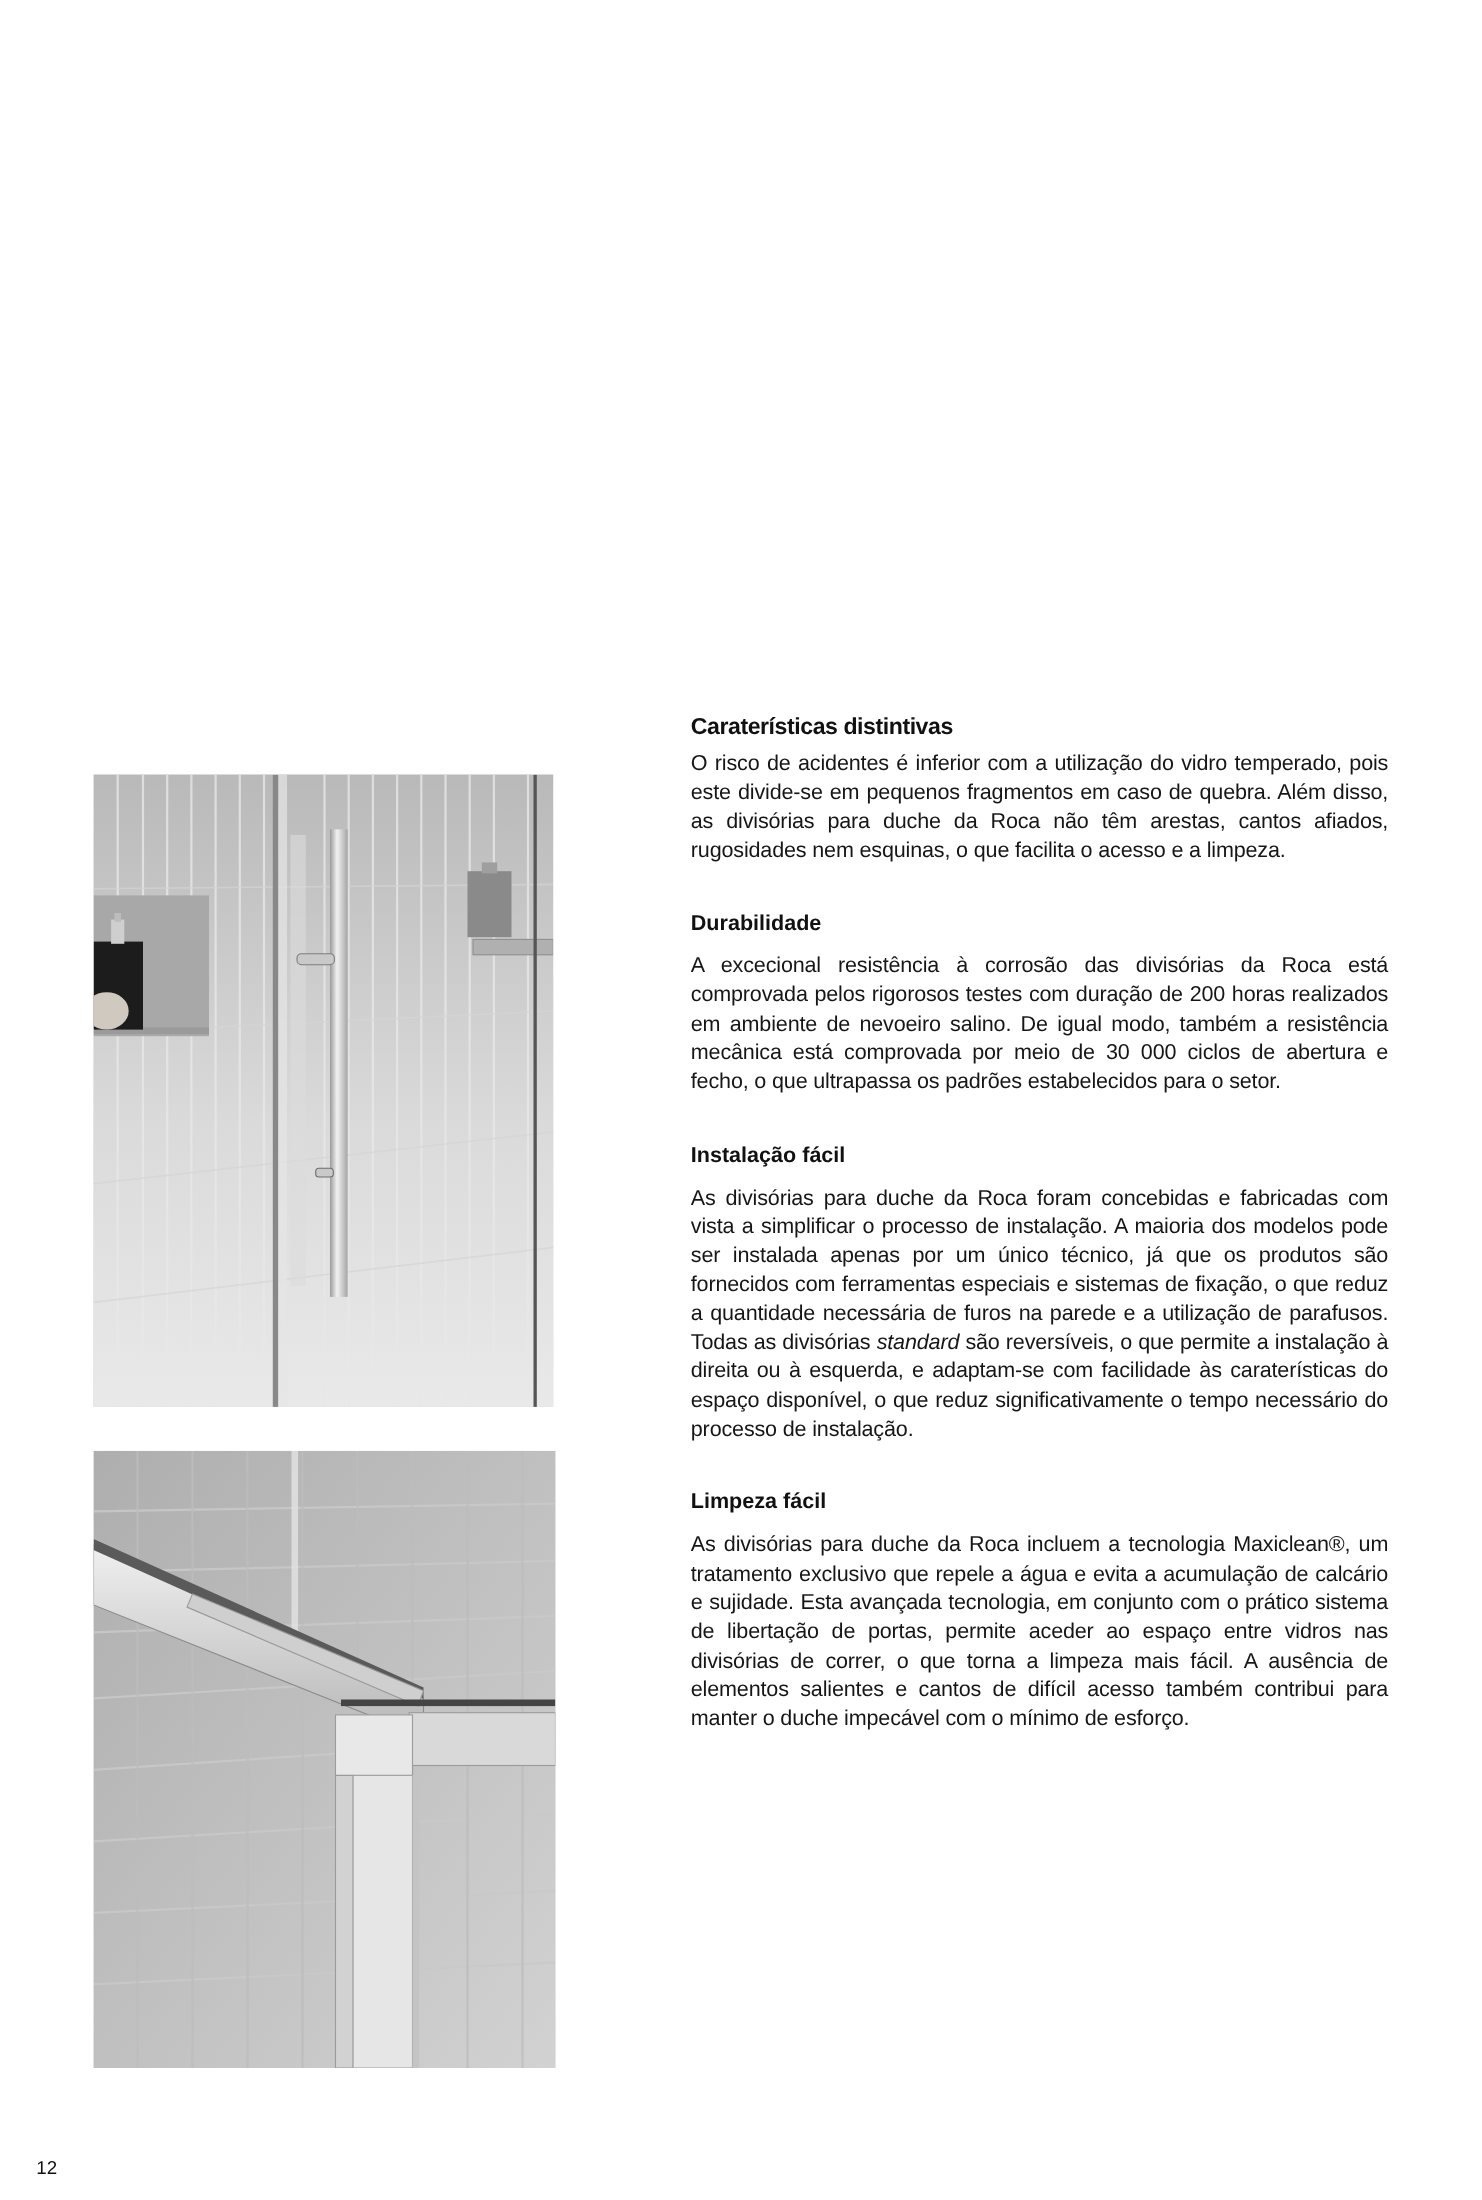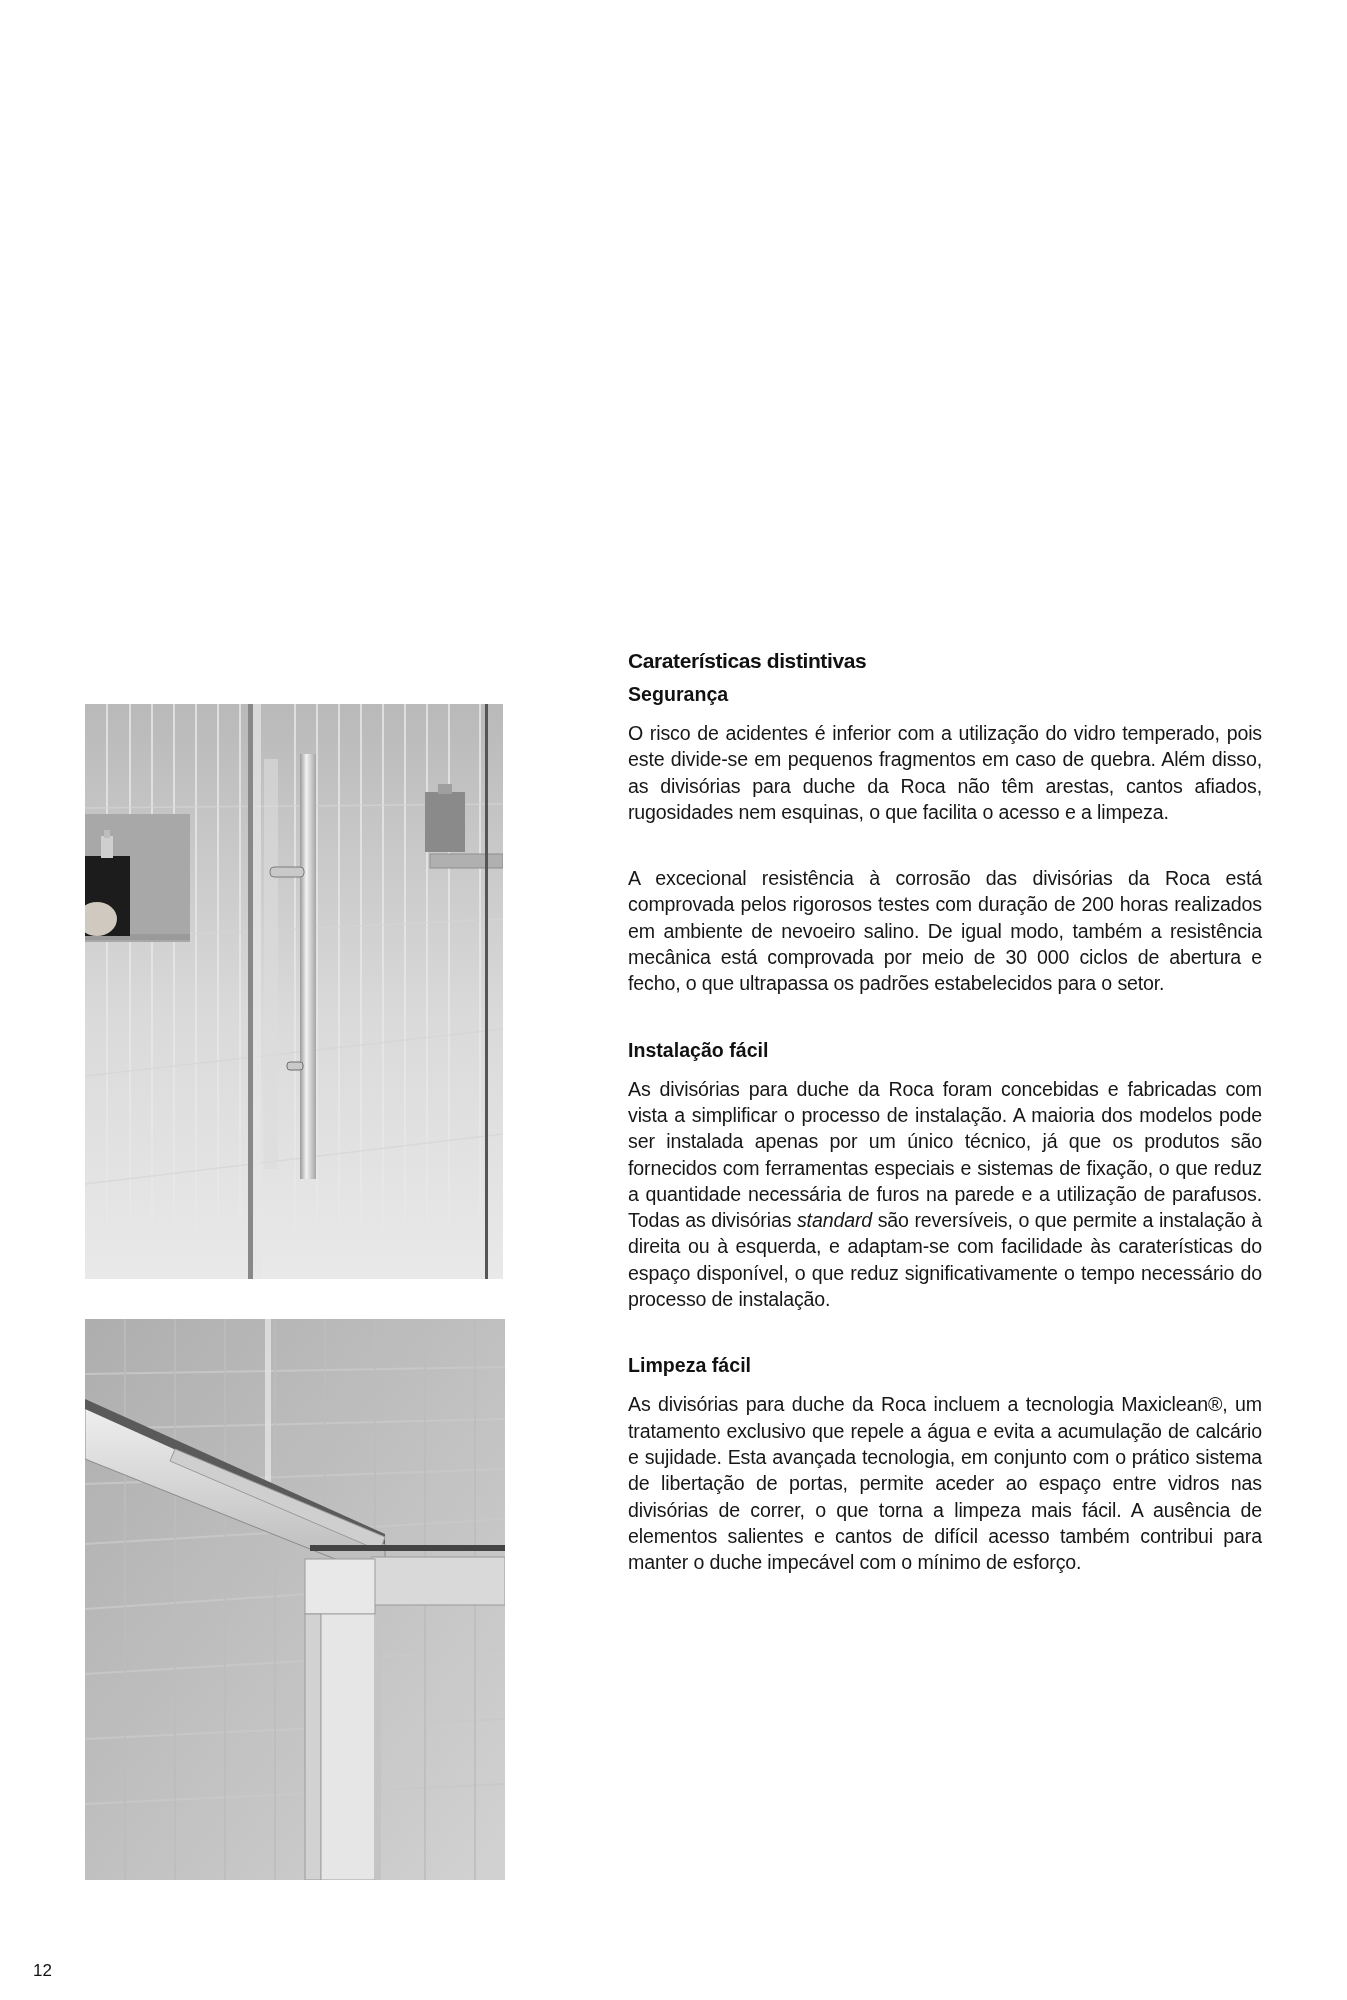--- a/index.html
+++ b/index.html
@@ -153,25 +153,25 @@
     <rect x="220" y="295" width="16" height="266" fill="#d2d2d2" stroke="#9b9b9b"></rect>
     <rect x="236" y="295" width="54" height="266" fill="#e6e6e6" stroke="#a3a3a3"></rect>
     <rect x="290" y="295" width="6" height="266" fill="#c4c4c4"></rect>
   </svg>
 </div>
 
 <div class="text-col">
   <h1 class="page-title">Caraterísticas distintivas</h1>
 
   <div class="section">
-    <h2 class="section-title">Segurança</h2>
     <p class="para">O risco de acidentes é inferior com a utilização do vidro temperado, pois este divide-se em pequenos fragmentos em caso de quebra. Além disso, as divisórias para duche da Roca não têm arestas, cantos afiados, rugosidades nem esquinas, o que facilita o acesso e a limpeza.</p>
   </div>
 
   <div class="section">
+    <h2 class="section-title">Durabilidade</h2>
     <p class="para">A excecional resistência à corrosão das divisórias da Roca está comprovada pelos rigorosos testes com duração de 200 horas realizados em ambiente de nevoeiro salino. De igual modo, também a resistência mecânica está comprovada por meio de 30 000 ciclos de abertura e fecho, o que ultrapassa os padrões estabelecidos para o setor.</p>
   </div>
 
   <div class="section">
     <h2 class="section-title">Instalação fácil</h2>
     <p class="para"><span>As divisórias para duche da Roca foram concebidas e fabricadas com vista a simplificar o processo de instalação. A maioria dos modelos pode ser instalada apenas por um único técnico, já que os produtos são fornecidos com ferramentas especiais e sistemas de fixação, o que reduz a quantidade necessária de furos na parede e a utilização de parafusos. Todas as divisórias </span><span class="italic">standard</span><span> são reversíveis, o que permite a instalação à direita ou à esquerda, e adaptam-se com facilidade às caraterísticas do espaço disponível, o que reduz significativamente o tempo necessário do processo de instalação.</span></p>
   </div>
 
   <div class="section">
     <h2 class="section-title">Limpeza fácil</h2>

